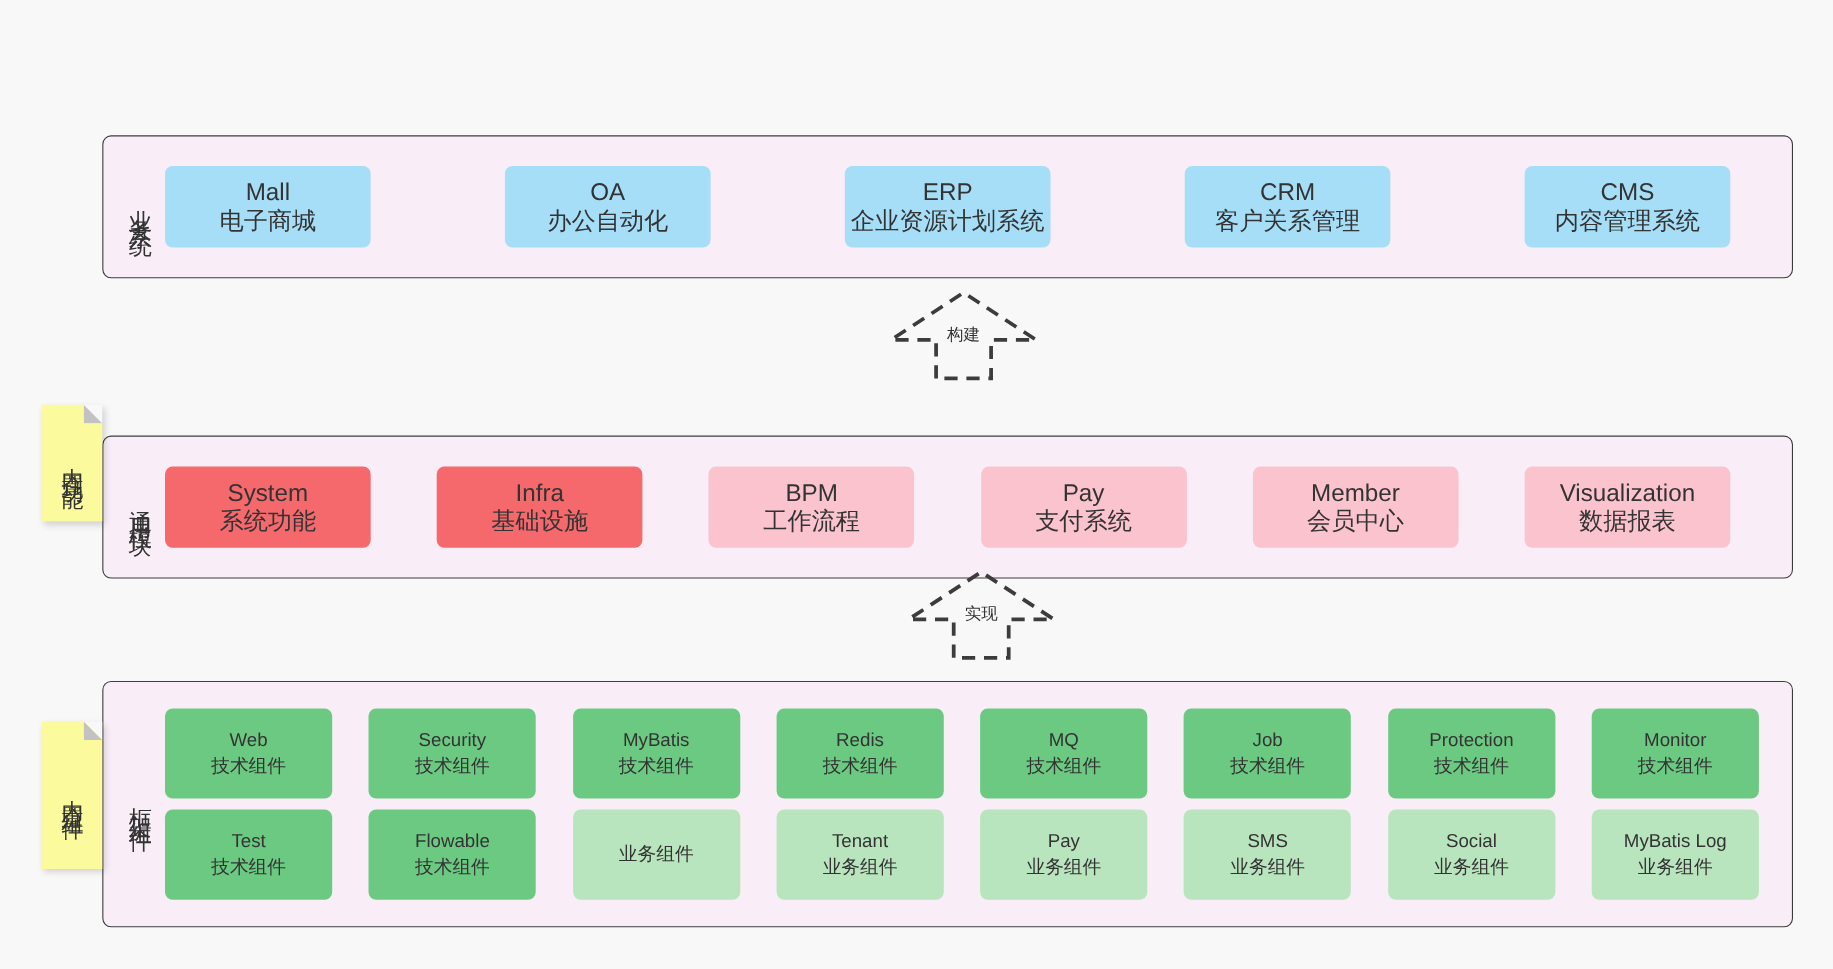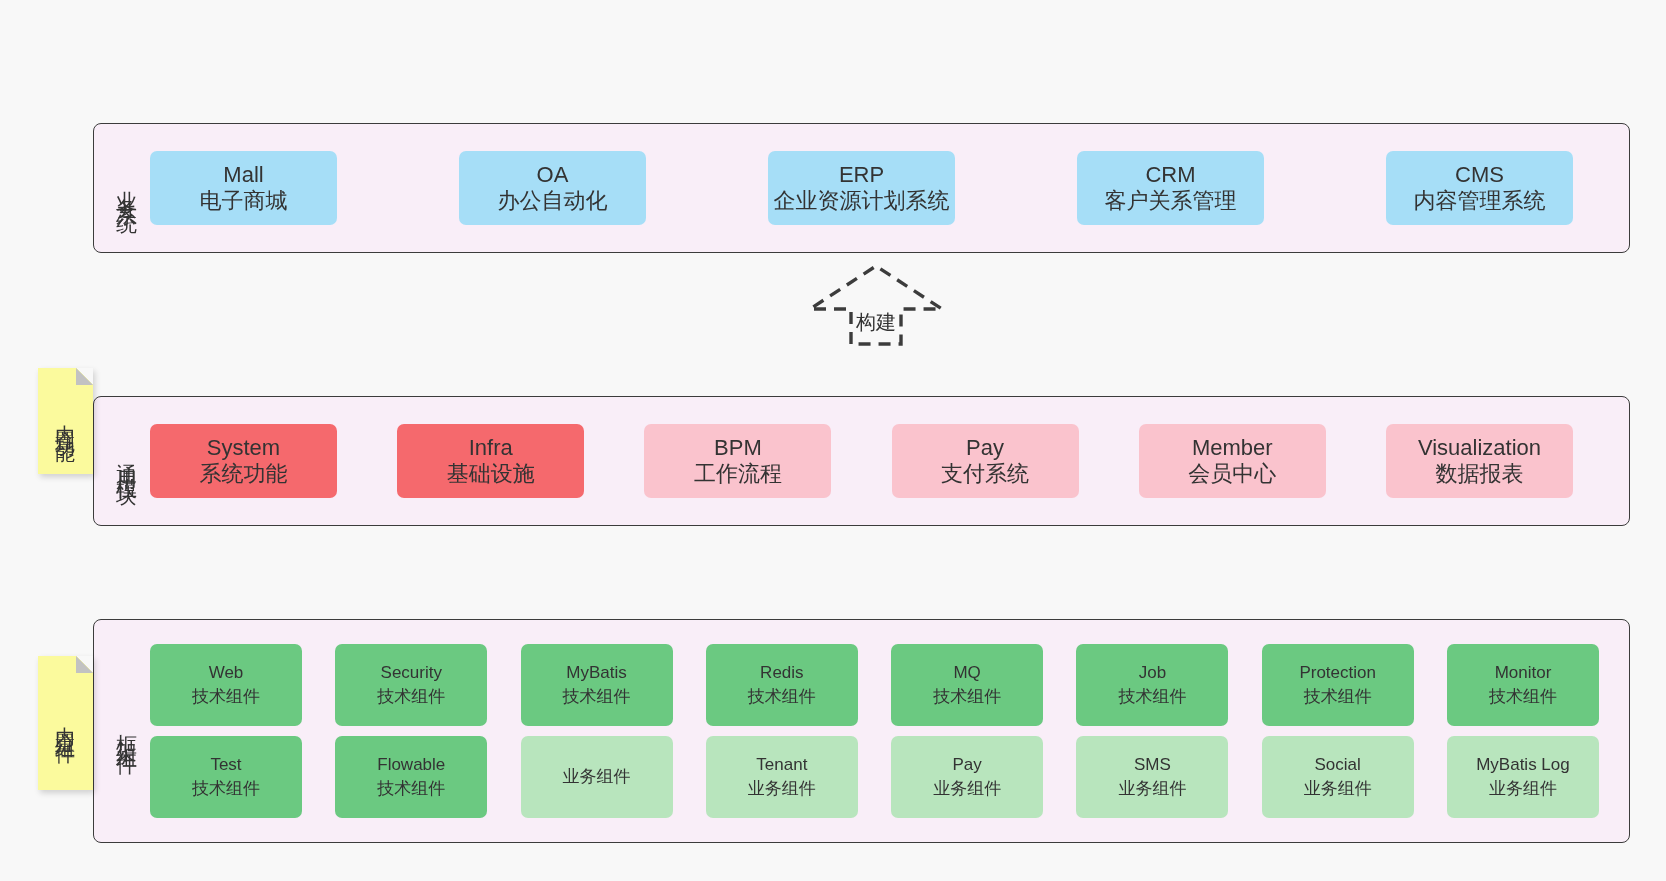--- a/index.html
+++ b/index.html
@@ -70,23 +70,23 @@
   
   .arrow{position:absolute;width:140px;height:84px;}
   .arrow-build{left:806px;top:263px;}
   .arrow-implement{left:822px;top:517px;}
   .arrow svg{display:block;}
   .arrow path{
     fill:none;stroke:var(--color-arrow,#3c3c3c);
     stroke-width:3.4;stroke-dasharray:12 8;
   }
   .arrow-label{
-    position:absolute;left:50%;top:46px;transform:translateX(-50%);
+    position:absolute;left:50%;top:32px;transform:translateX(-50%);
     background:var(--color-page_bg,#f8f8f8);
-    padding:0 3px;font-size:20px;white-space:nowrap;
+    padding:0 3px;font-size:15px;white-space:nowrap;
   }
 </style>
 </head>
 <body>
 
 <div class="stage">
 
   <section class="panel panel-business">
     <div class="vlabel">业务系统</div>
     <div class="boxes boxes-wide">
@@ -148,20 +148,26 @@
         <span>Member</span>
         <span>会员中心</span>
       </div>
       <div class="box box-lg c-pink">
         <span>Visualization</span>
         <span>数据报表</span>
       </div>
     </div>
   </section>
 
+  <div class="arrow arrow-implement">
+    <svg width="140" height="84" viewBox="0 0 140 84">
+      <path d="M45 81 L45 46 L4 46 L70 3 L136 46 L95 46 L95 81 Z"></path>
+    </svg>
+    <div class="arrow-label">实现</div>
+  </div>
 
   <div class="note note-components">
     <div class="fold"></div>
     <span class="note-text">内置组件</span>
   </div>
 
   <section class="panel panel-components">
     <div class="vlabel">框架组件</div>
     <div class="rows">
       <div class="boxes boxes-narrow">

